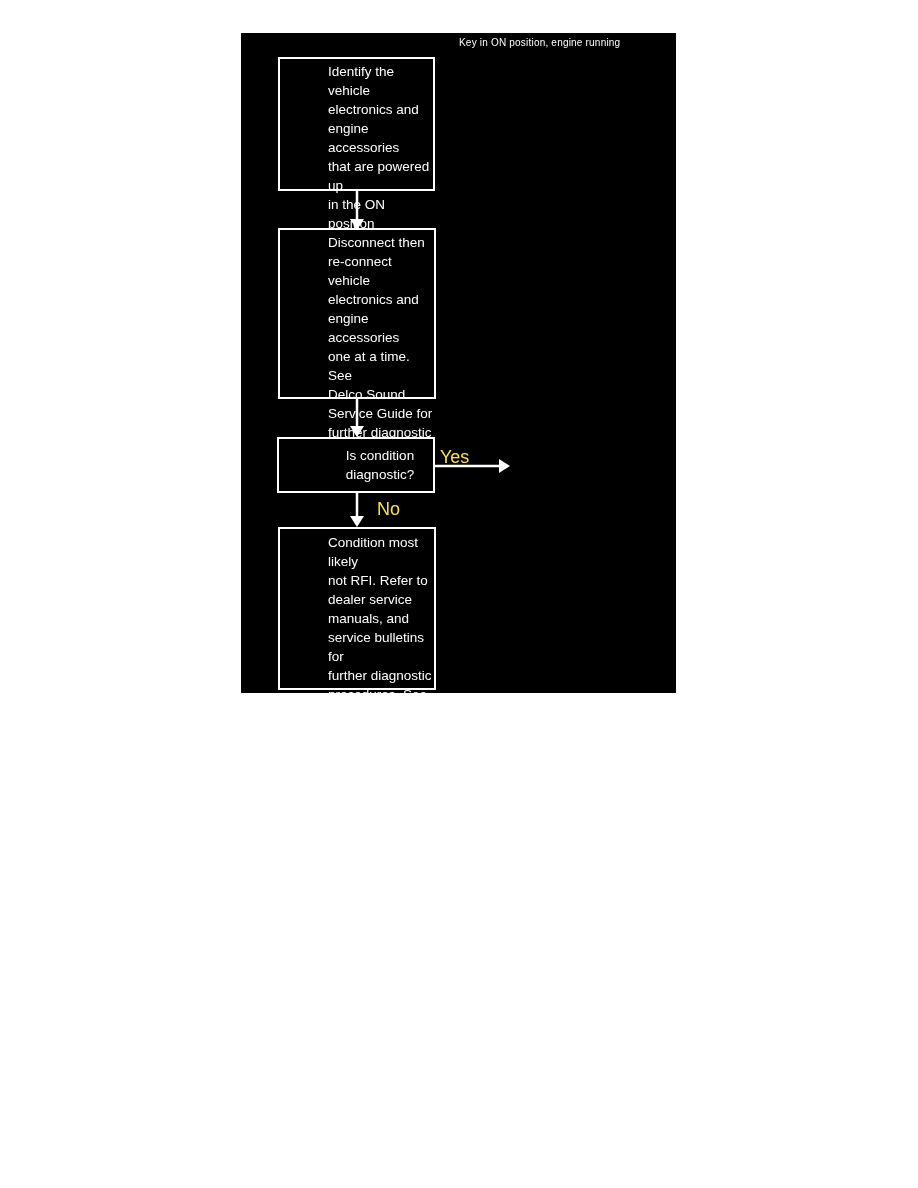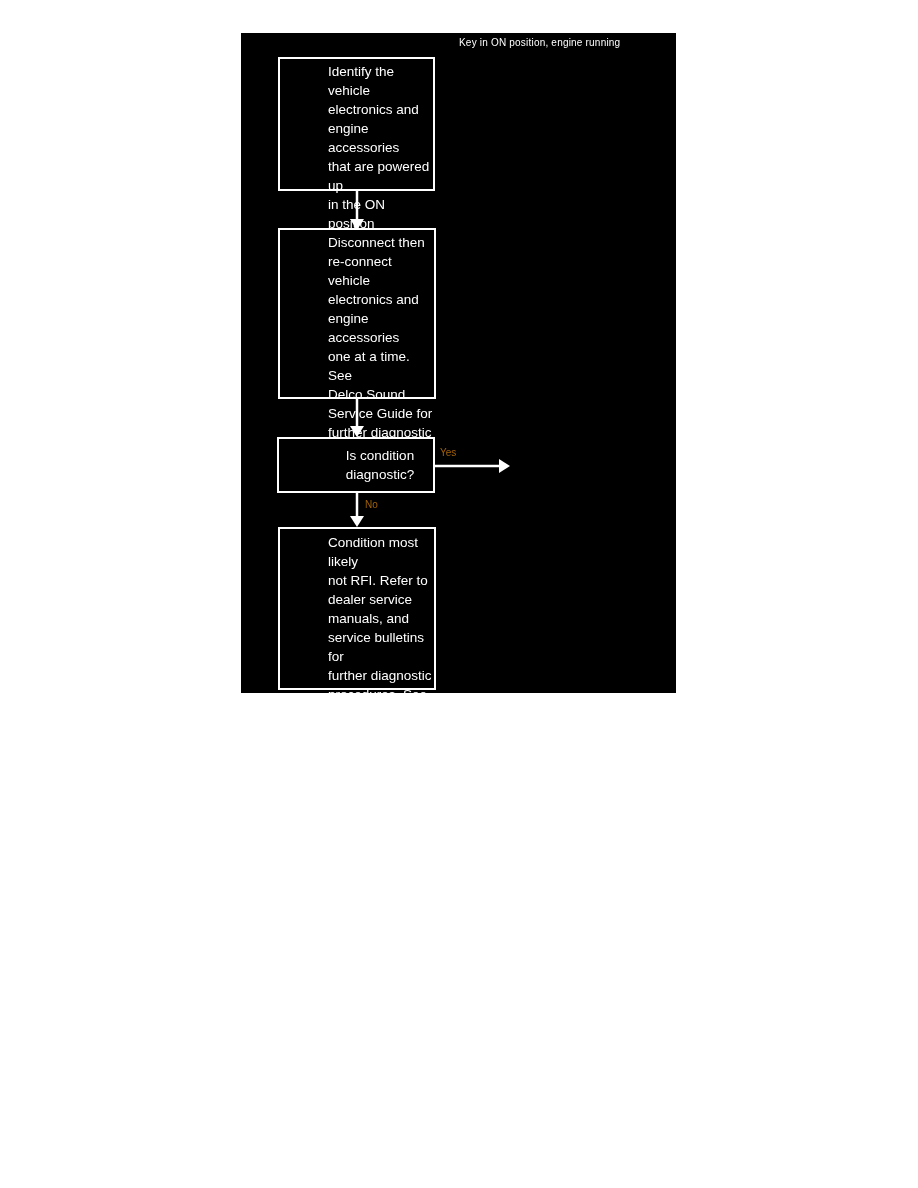--- a/index.html
+++ b/index.html
@@ -57,25 +57,25 @@
   .arrows {
     position: absolute;
     left: 0;
     top: 0;
     width: 435px;
     height: 660px;
     pointer-events: none;
   }
   .edge-label {
     position: absolute;
-    color: #a16207;
-    font-size: 10px;
+    color: #fde047;
+    font-size: 18px;
   }
   #label-yes { left: 199px; top: 414px; }
-  #label-no  { left: 124px; top: 466px; }
+  #label-no  { left: 136px; top: 466px; }
 </style>
 </head>
 <body>
 
 <div class="page">
   <div class="canvas">
 
     <div class="chart-header">Key in ON position, engine running</div>
 
     <div class="fbox pad-top" id="box1">Identify the vehicle

